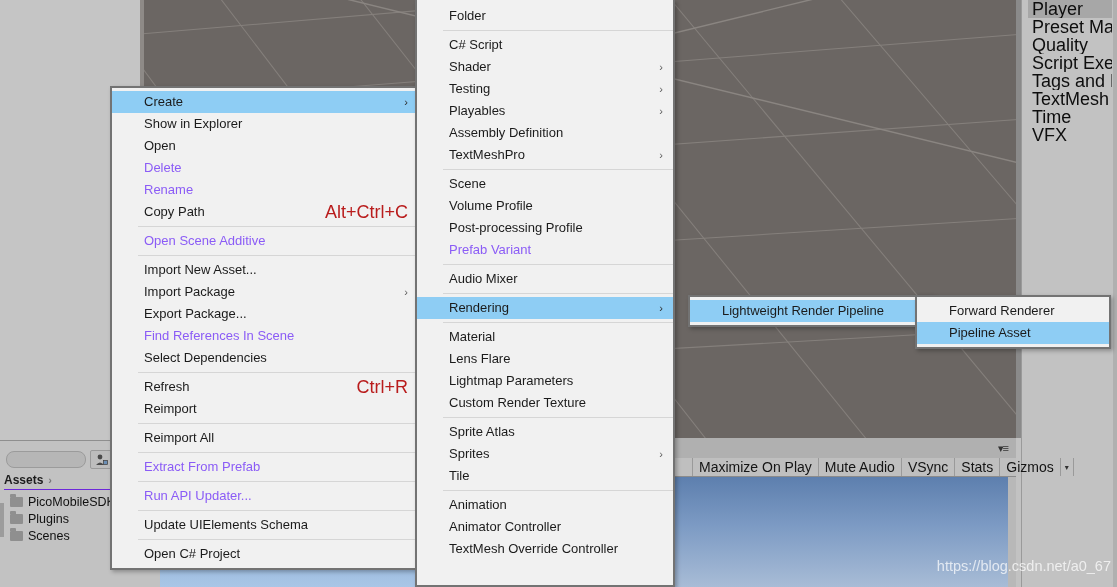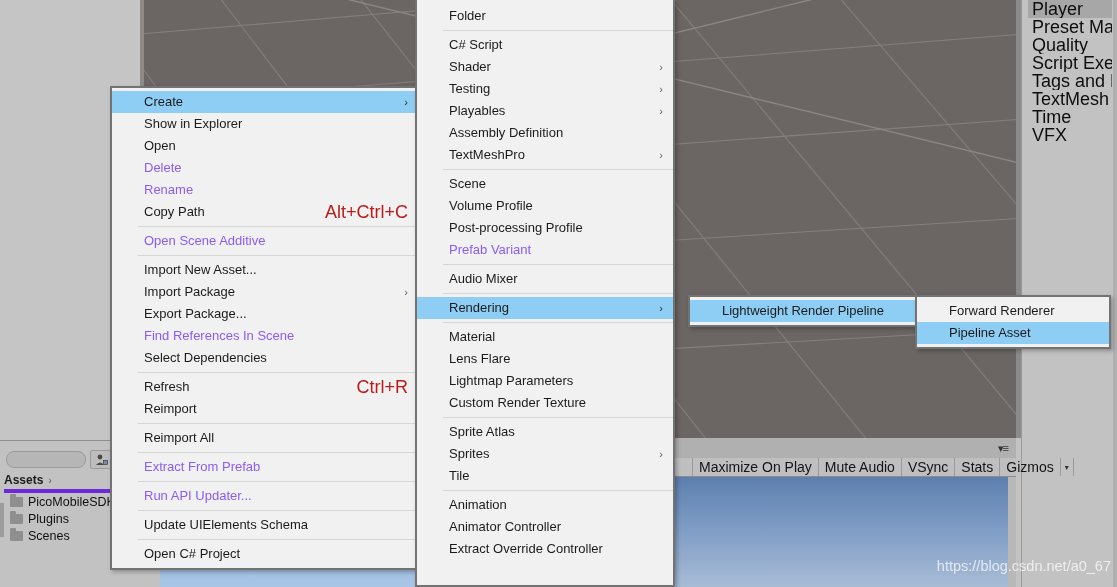--- a/index.html
+++ b/index.html
@@ -73,21 +73,21 @@
     position:absolute; left:6px; top:2px; width:78px; height:15px;
     background:#b6b6b6; border:1px solid #9b9b9b; border-radius:8px;
   }
   .project-filter-btn {
     position:absolute; left:90px; top:1px; width:20px; height:17px;
     background:#bdbdbd; border:1px solid #9a9a9a; border-radius:2px;
     display:flex; align-items:center; justify-content:center;
   }
   .project-breadcrumb {
     position:absolute; left:4px; top:30px; width:156px; height:18px;
-    border-bottom:4px solid #6d28d9;
+    border-bottom:1px solid #6d28d9;
     font-size:12px; font-weight:bold; color:#1c1c1c;
     display:flex; align-items:center; gap:5px;
   }
   .crumb-arrow { color:#787878; font-size:11px; }
   .project-tree { position:absolute; left:10px; top:52px; }
   .tree-row {
     height:17px; display:flex; align-items:center; gap:5px;
     font-size:12.5px; color:#101010;
   }
   .folder-ico {
@@ -472,21 +472,21 @@
     </div>
 
     <div class="sep"></div>
     <div class="mi">
       <span class="label">Animation</span>
     </div>
     <div class="mi">
       <span class="label">Animator Controller</span>
     </div>
     <div class="mi">
-      <span class="label">Extract Override Controller</span>
+      <span class="label">TextMesh Override Controller</span>
     </div>
   </div>
 
   <div class="menu" id="menu-rendering">
     <div class="menu-rail"></div>
     <div class="mi selected">
       <span class="label">Lightweight Render Pipeline</span>
       <span class="sub-arrow">›</span>
     </div>
   </div>

